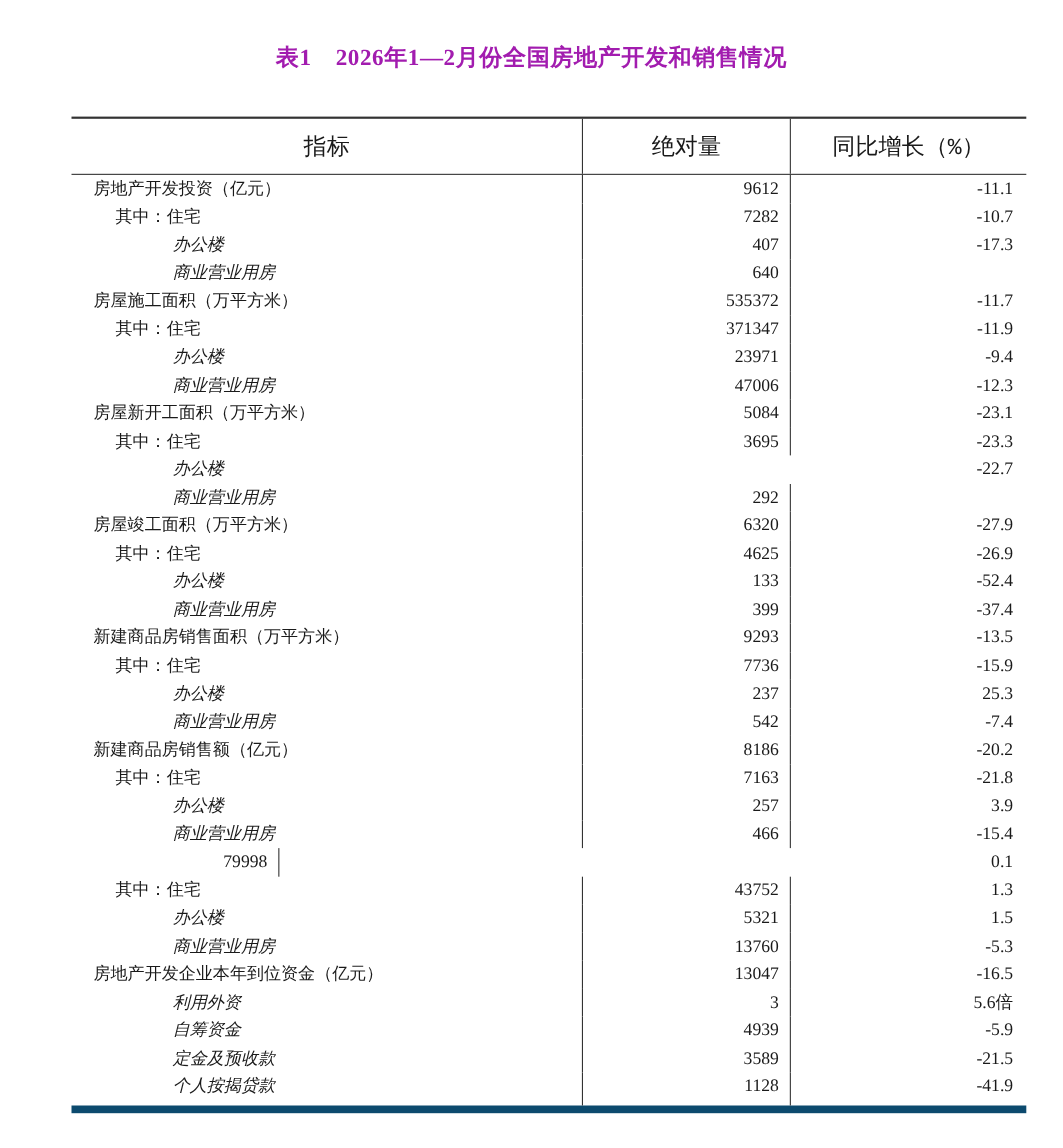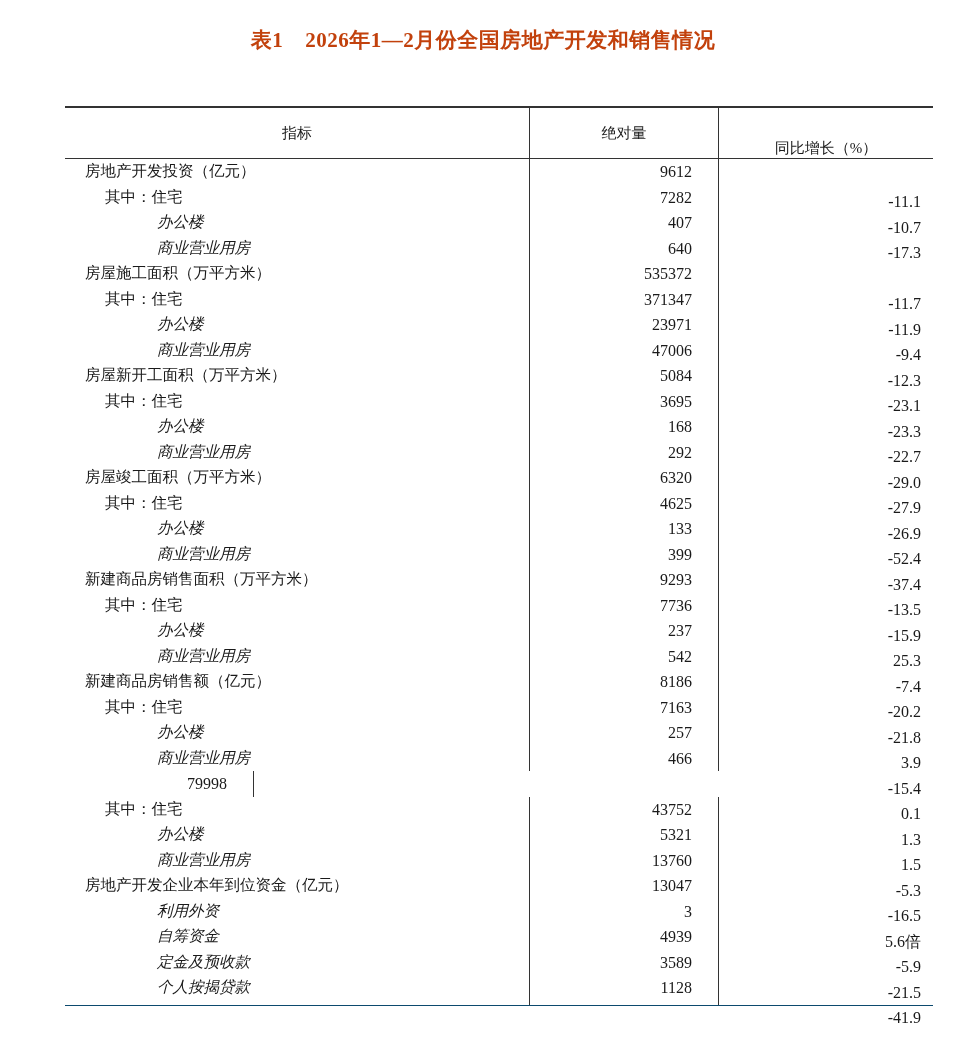--- a/index.html
+++ b/index.html
@@ -1,31 +1,31 @@
 <!DOCTYPE html>
 <html><head>
   <meta charset="utf-8">
   <style>
     html, body { margin: 0; padding: 0; background: #ffffff; }
     body { width: 966px; height: 1044px; position: relative; overflow: hidden; color: #1a1a1a; font-family: "Liberation Serif", "DejaVu Serif", serif; }
-    .title { position: absolute; top: 26px; left: 0; width: 966px; text-align: center; font-size: 21px; font-weight: bold; letter-spacing: 0.5px; color: #c2410c; }
+    .title { position: absolute; top: 38px; left: 0; width: 966px; text-align: center; font-size: 21px; font-weight: bold; letter-spacing: 0.5px; color: #a21caf; }
     .title .sp { display: inline-block; width: 22px; }
     .tbl { position: absolute; left: 65px; top: 106px; width: 868px; }
     .hdr { display: flex; height: 50px; border-top: 2px solid #333; border-bottom: 1.5px solid #333; }
     .row { display: flex; height: 25.5px; }
     .c1 { width: 465px; border-right: 1.5px solid #333; box-sizing: border-box; }
-    .c2 { width: 189px; border-right: 1.5px solid #333; box-sizing: border-box; text-align: right; padding-right: 26px; }
-    .c3 { flex: 1; text-align: right; padding-right: 12px; margin-top: 30px; }
-    .hdr > div { display: flex; align-items: center; justify-content: center; font-size: 15px; font-family: Liberation Serif, serif; font-weight: normal; padding: 0; }
+    .c2 { width: 189px; border-right: 1.5px solid #333; box-sizing: border-box; text-align: right; padding-right: 10px; }
+    .c3 { flex: 1; text-align: right; padding-right: 12px; }
+    .hdr > div { display: flex; align-items: center; justify-content: center; font-size: 21px; font-family: Liberation Mono, monospace; font-weight: normal; padding: 0; }
     .row > div { font-size: 16px; line-height: 25.5px; white-space: nowrap; }
     .row .c1 { font-family: "DejaVu Sans", "Liberation Sans", sans-serif; font-size: 15.5px; }
     .ind0 { padding-left: 20px; }
     .ind1 { padding-left: 40px; }
     .ind2 { padding-left: 92px; font-style: italic; }
-    .bottom { border-bottom: 1px solid #0c4a6e; }
+    .bottom { border-bottom: 7px solid #0c4a6e; }
     .last-row { height: 30px; }
   </style>
 </head>
 <body>
 
 <div class="title">
   <span>表1</span><span class="sp"></span><span>2026年1—2月份全国房地产开发和销售情况</span>
 </div>
 
 <div class="tbl">
@@ -79,27 +79,25 @@
         <div class="c2">5084</div>
         <div class="c3">-23.1</div>
       </div>
       <div class="row">
         <div class="c1 ind1">其中：住宅</div>
         <div class="c2">3695</div>
         <div class="c3">-23.3</div>
       </div>
       <div class="row">
         <div class="c1 ind2">办公楼</div>
-        <div class="c2">168</div>
         <div class="c3">-22.7</div>
       </div>
       <div class="row">
         <div class="c1 ind2">商业营业用房</div>
         <div class="c2">292</div>
-        <div class="c3">-29.0</div>
       </div>
       <div class="row">
         <div class="c1 ind0">房屋竣工面积（万平方米）</div>
         <div class="c2">6320</div>
         <div class="c3">-27.9</div>
       </div>
       <div class="row">
         <div class="c1 ind1">其中：住宅</div>
         <div class="c2">4625</div>
         <div class="c3">-26.9</div>

